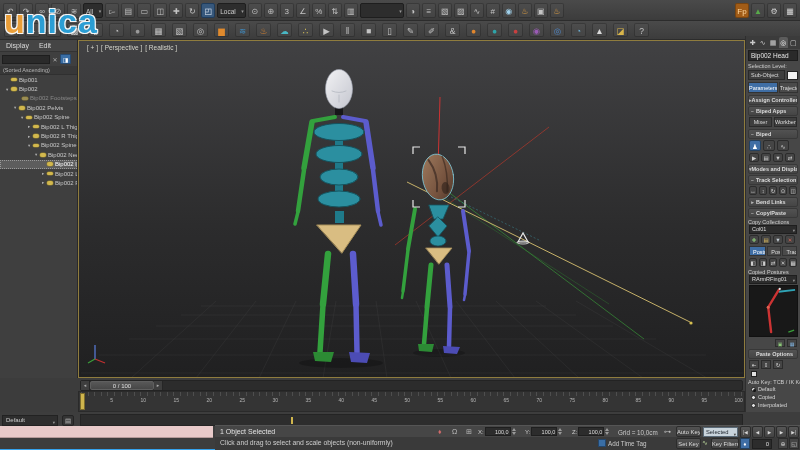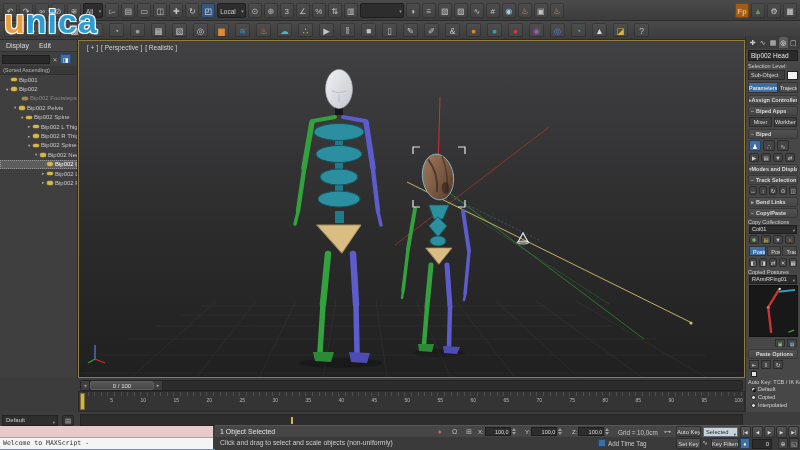--- a/index.html
+++ b/index.html
@@ -695,21 +695,20 @@
   </div>
 
   <div id="statusbar">
     <div id="wsdrop">Default</div>
     <div id="wsicon">▤</div>
     <div id="auxstrip">
       <div id="keytick"></div>
     </div>
 
     <div id="listenerpink"></div>
-    <div id="listenerwhite">Welcome to MAXScript -</div>
     <div id="taskbarline"></div>
 
     <div id="statusline">1 Object Selected</div>
     <div id="promptline">Click and drag to select and scale objects (non-uniformly)</div>
 
     <span class="sicon" style="left:438px; top:16px; color:#d06a6a;">♦</span>
     <span class="sicon" style="left:452px; top:16px;">Ω</span>
     <span class="sicon" style="left:466px; top:16px;">⊞</span>
 
     <div class="coordgrp" style="left:478px;">

